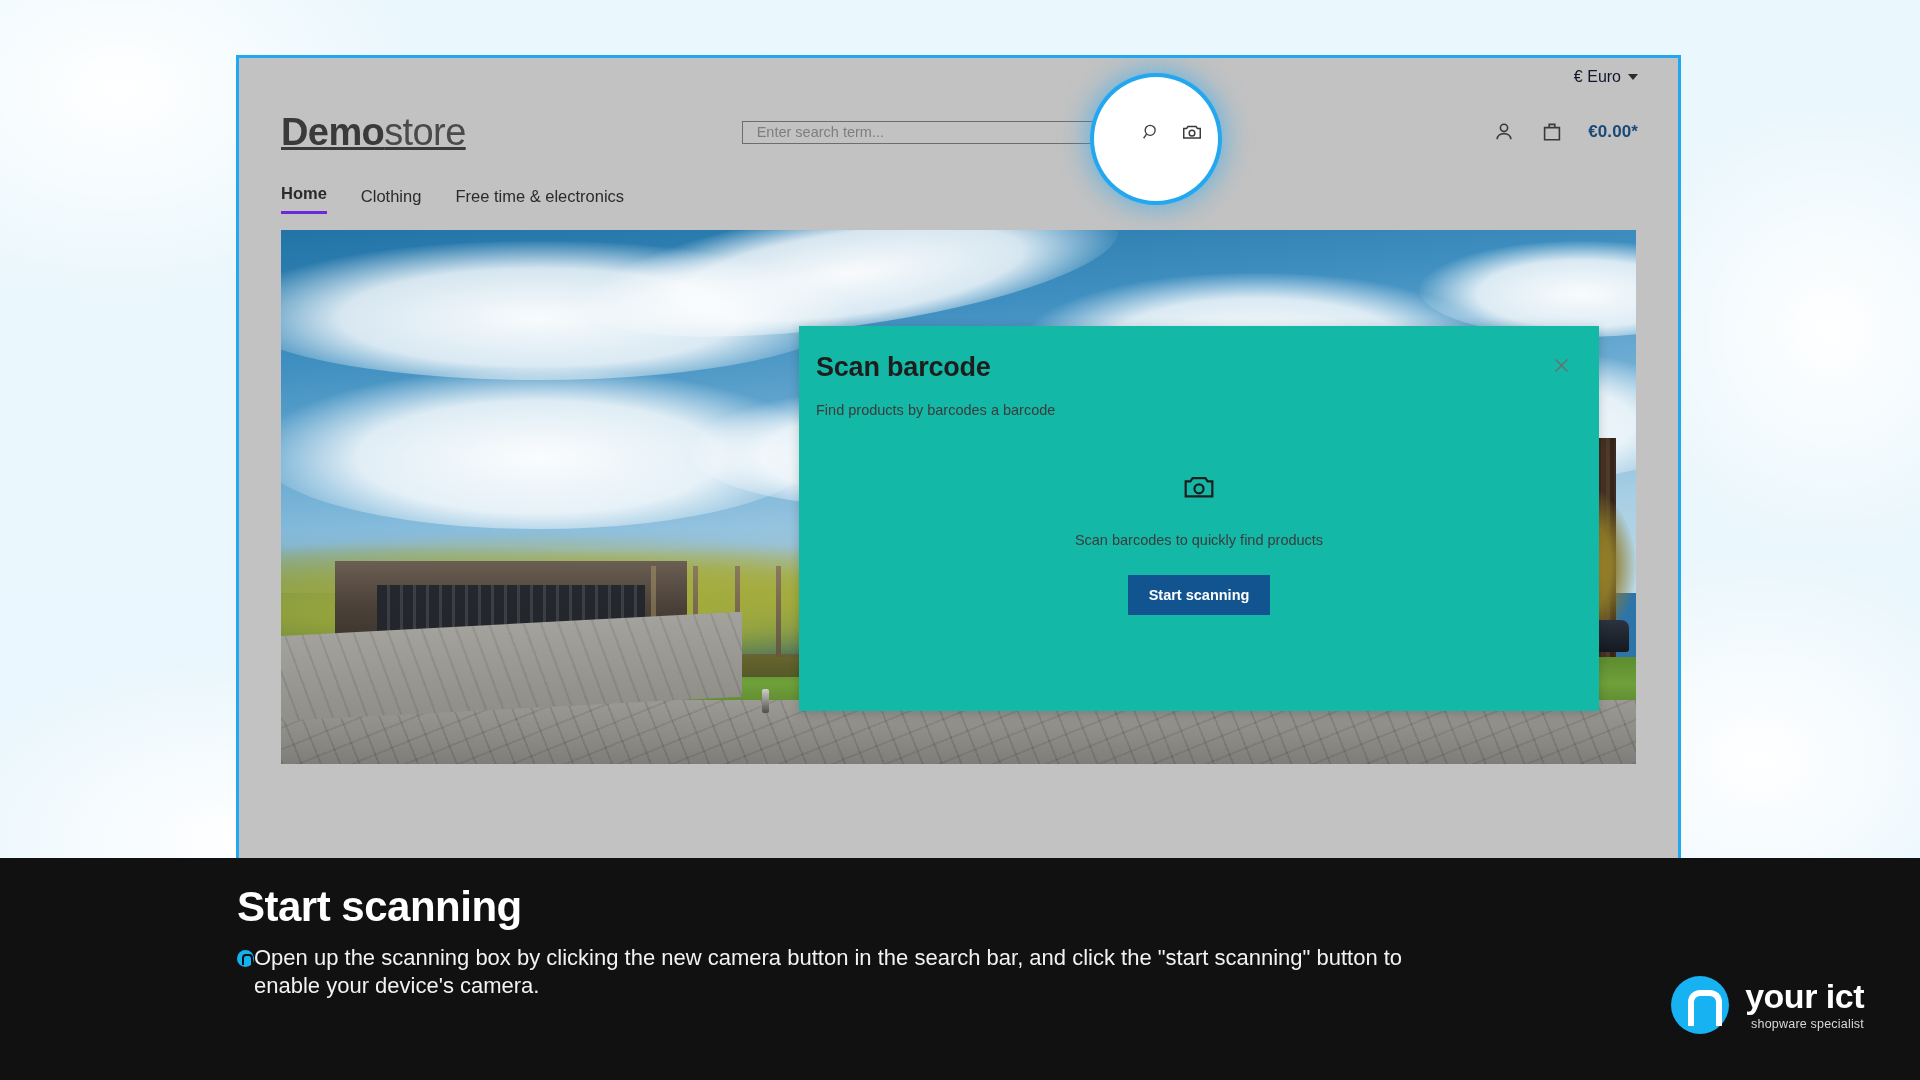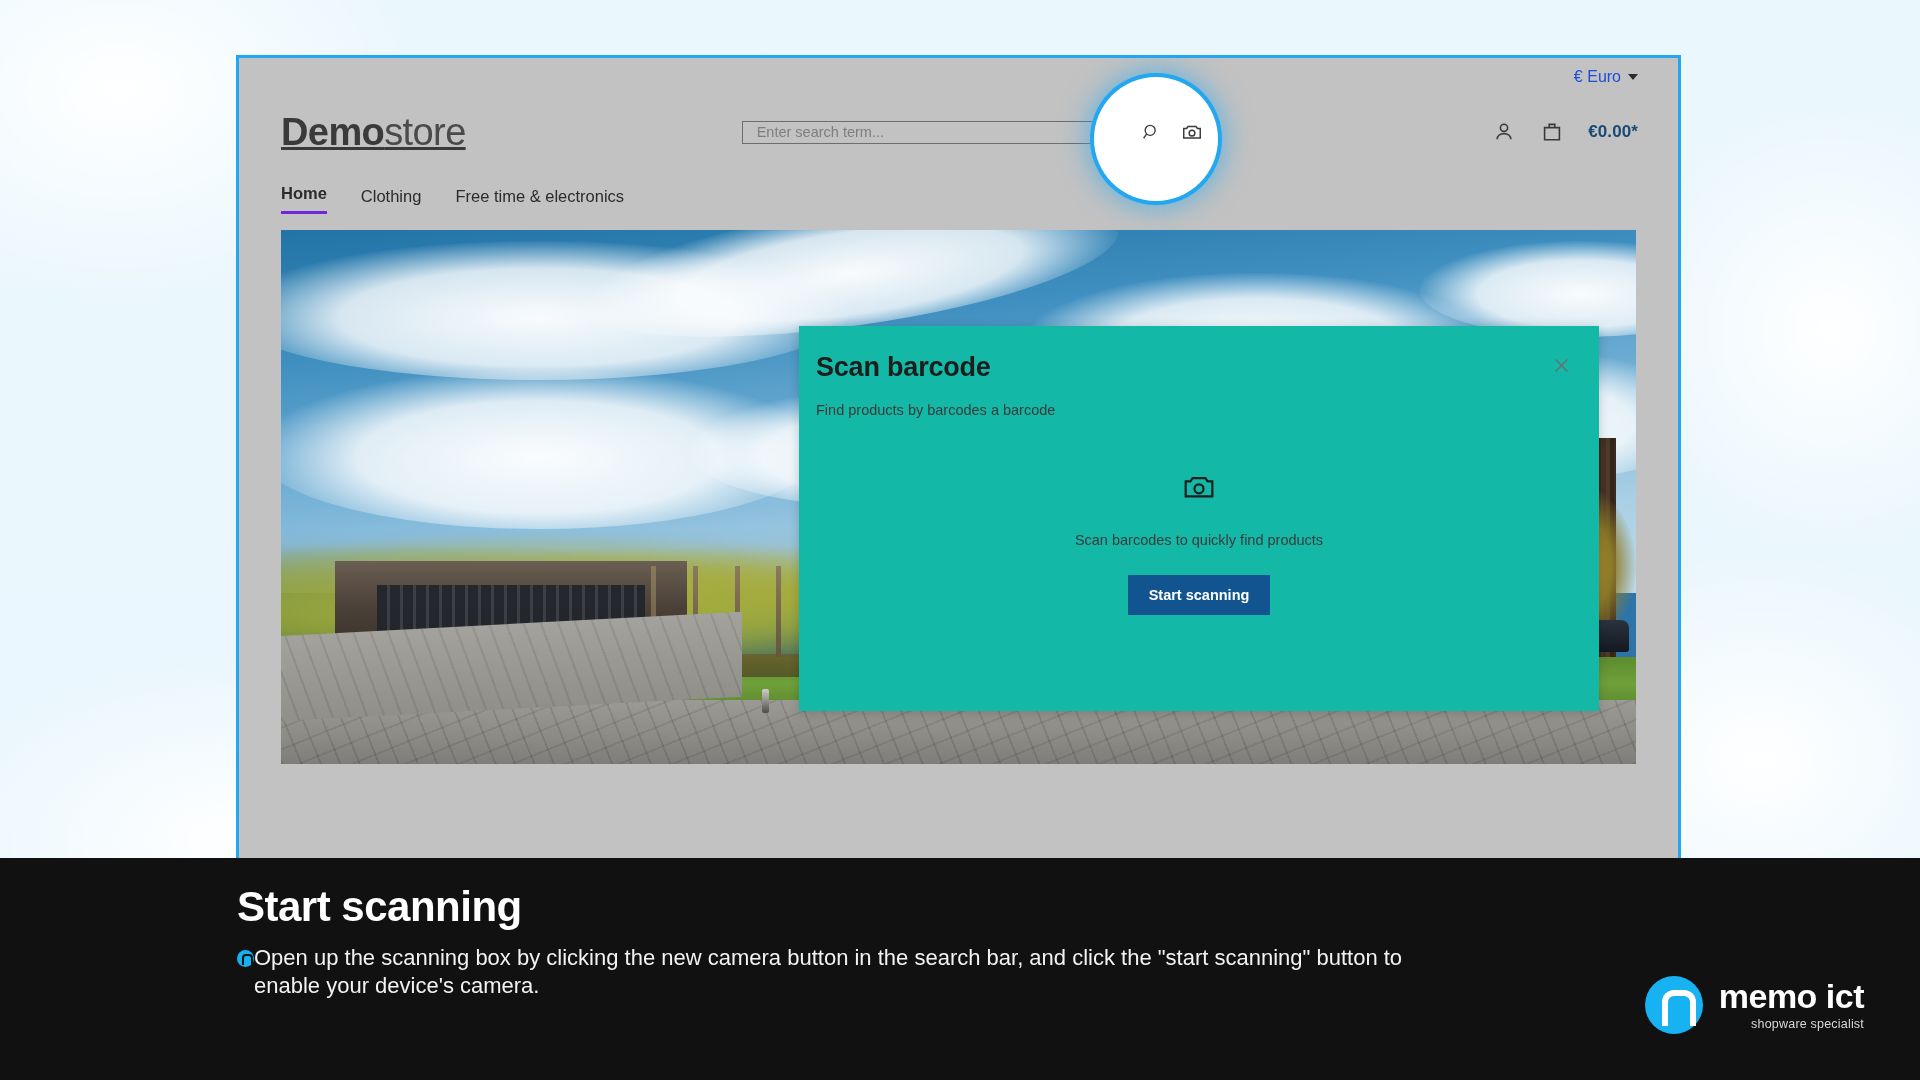--- a/index.html
+++ b/index.html
@@ -51,21 +51,21 @@
   
   .topbar {
     height: 38px;
     display: flex;
     align-items: center;
     justify-content: flex-end;
     padding-right: 40px;
   }
   .currency {
     font-size: 16px;
-    color: #1d4ed8;
+    color: #0f172a;
     display: flex;
     align-items: center;
     gap: 7px;
     cursor: pointer;
   }
   .caret {
     width: 0; height: 0;
     border-left: 5px solid transparent;
     border-right: 5px solid transparent;
     border-top: 6px solid #2b2b2b;
@@ -607,17 +607,17 @@
 <div class="caption-banner">
   <div class="caption-title">Start scanning</div>
   <div class="caption-body">
     <span class="bullet-logo"></span>
     <span class="caption-text">Open up the scanning box by clicking the new camera button in the search bar, and click the "start scanning" button to enable your device's camera.</span>
   </div>
 
   <div class="memo-logo">
     <span class="memo-mark"></span>
     <span class="memo-text">
-      <span class="memo-name">memo ict</span>
+      <span class="memo-name">your ict</span>
       <span class="memo-tag" style="display:block">shopware specialist</span>
     </span>
   </div>
 </div>
 
 </body></html>

